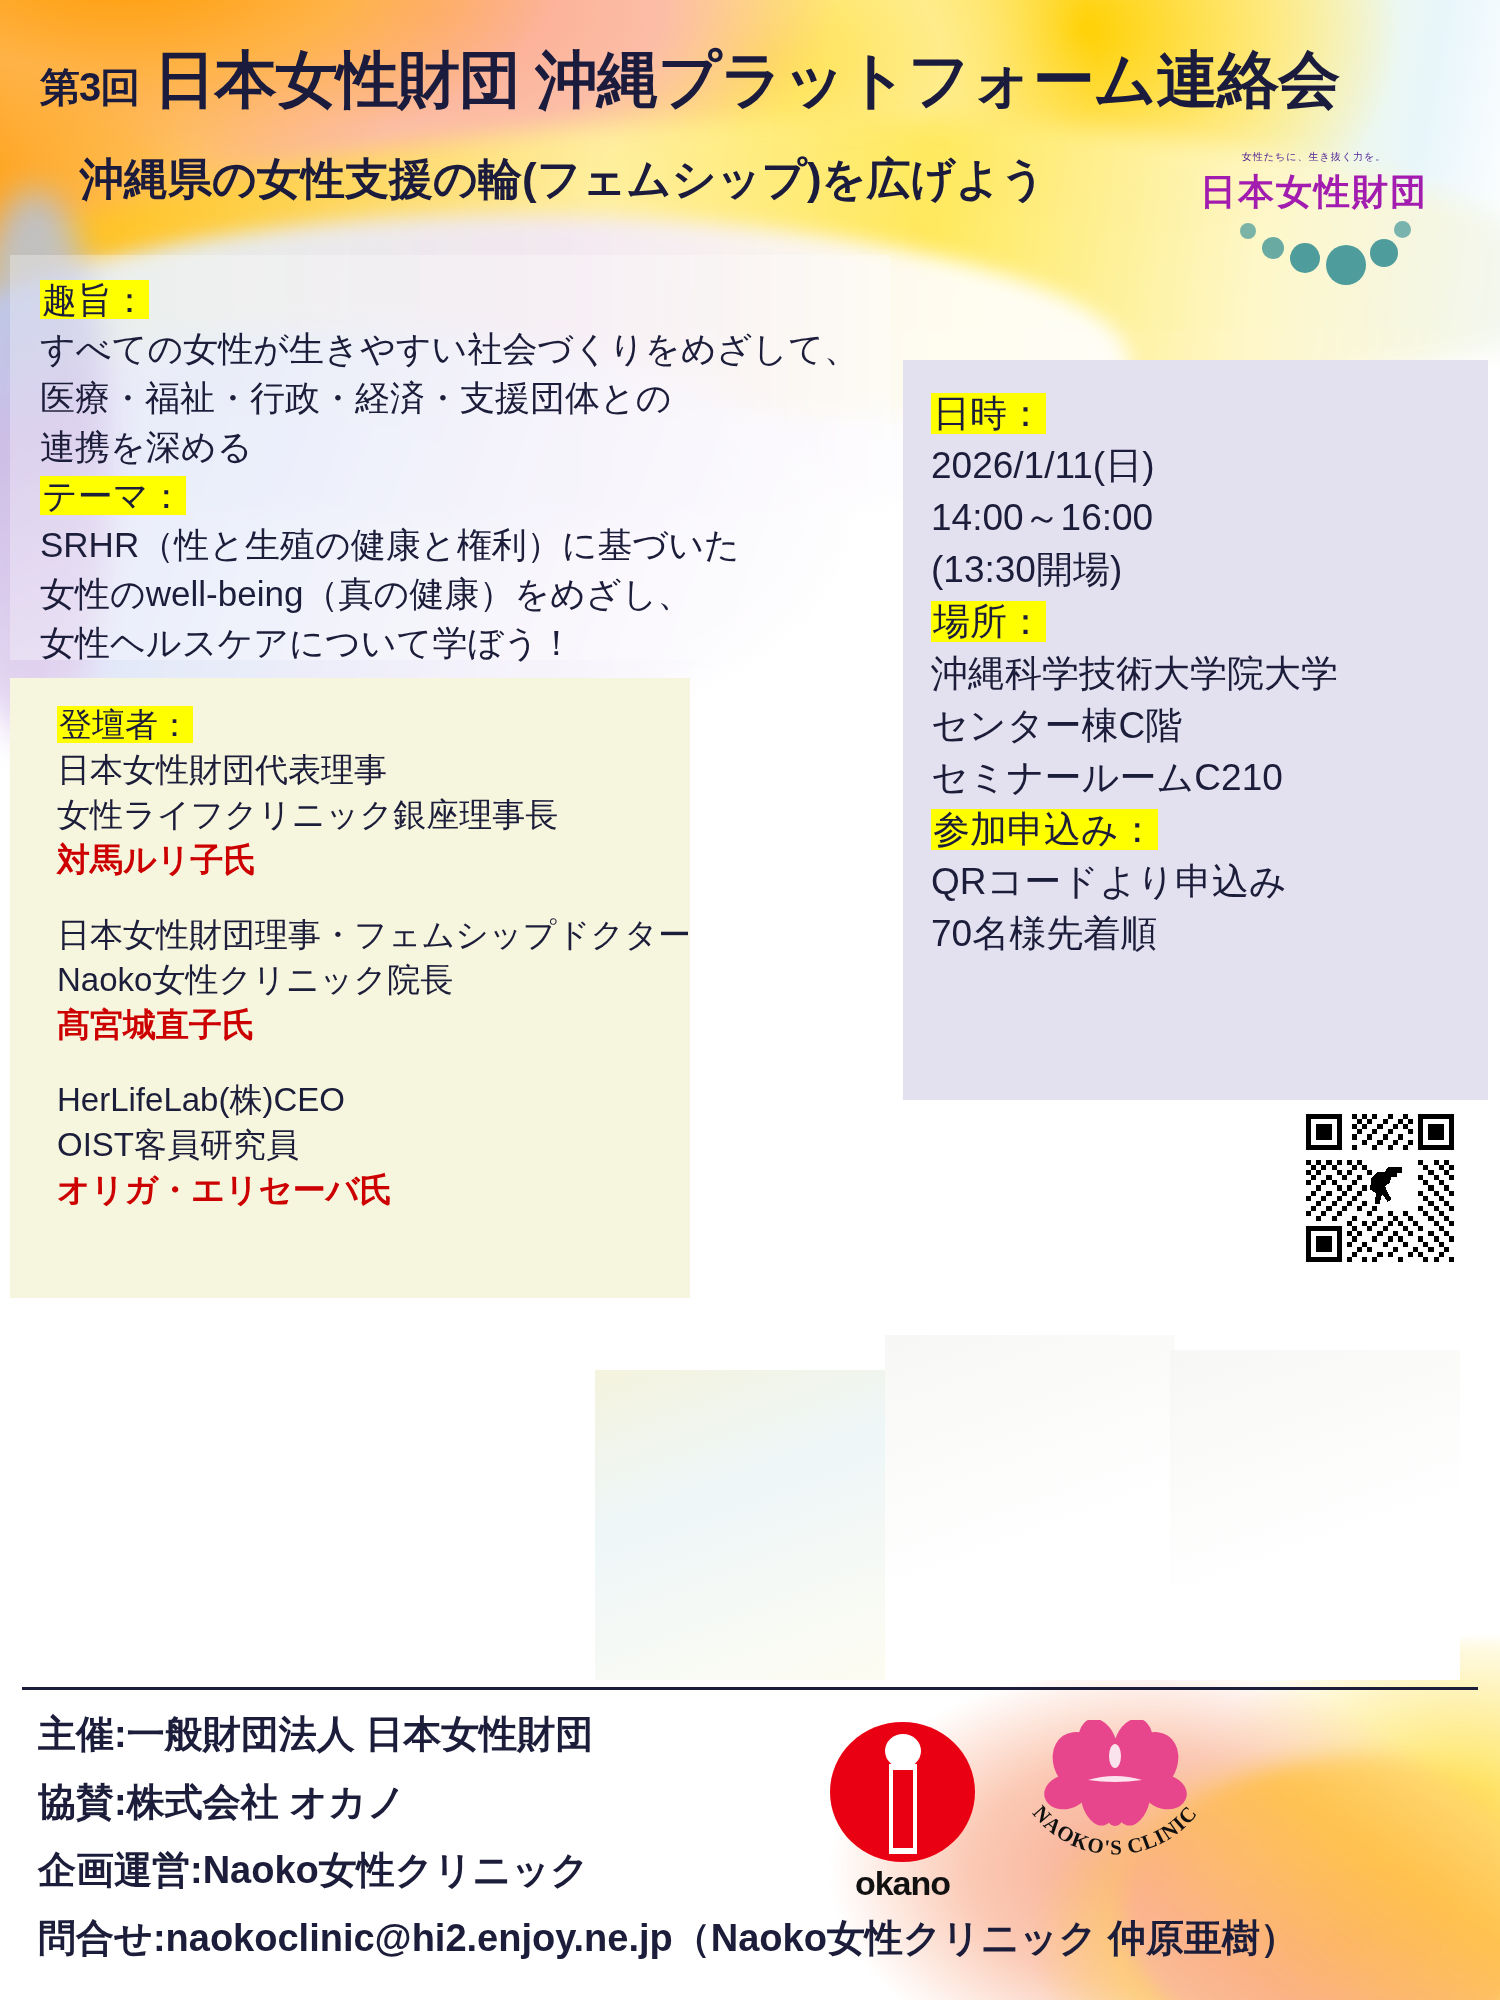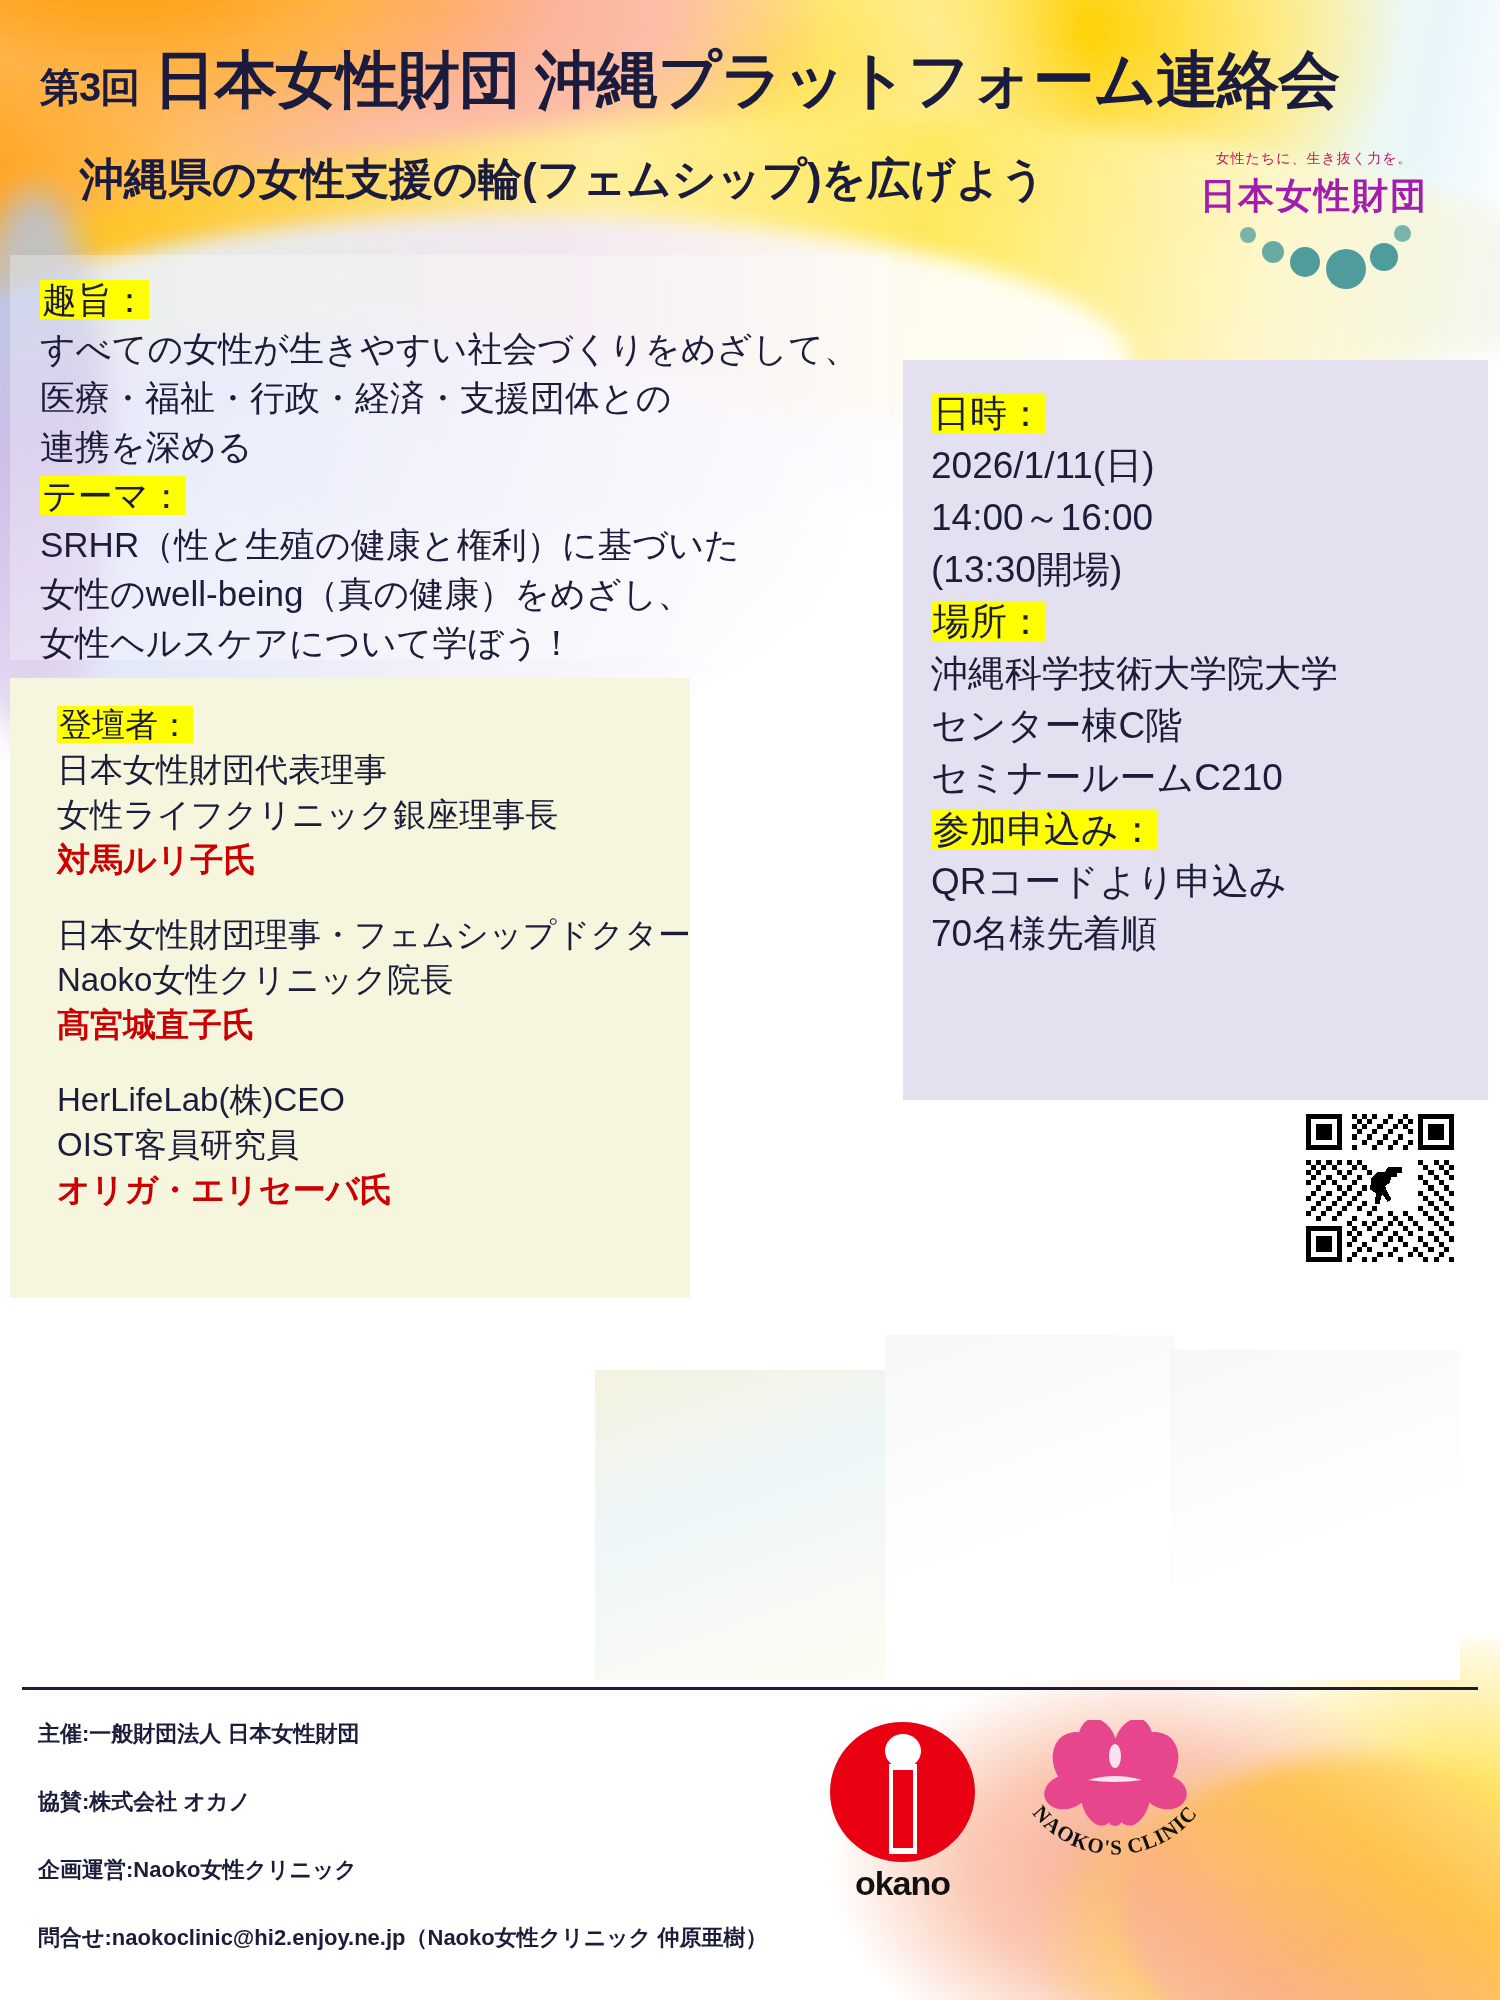--- a/index.html
+++ b/index.html
@@ -71,21 +71,21 @@
   }
   .title-main .kai{font-size:40px;}
   .title-main .big{font-size:62px;}
   .title-sub{
     position:absolute;left:80px;top:150px;
     font-size:44px;font-weight:bold;color:#1a1b3d;white-space:nowrap;
   }
 
   
   .jwf-logo{position:absolute;right:22px;top:150px;width:240px;text-align:center;}
-  .jwf-tag{font-size:14px;letter-spacing:1px;color:#be185d;white-space:nowrap;}
+  .jwf-tag{font-size:10px;letter-spacing:1px;color:#4c1d95;white-space:nowrap;}
   .jwf-name{font-size:36px;font-weight:bold;letter-spacing:2px;color:#a21caf;margin-top:4px;}
   .jwf-dots{position:relative;height:46px;margin-top:4px;}
   .jwf-dots i{position:absolute;display:block;border-radius:50%;background:#4f9c9c;}
   .d1{width:16px;height:16px;left:46px;top:2px;opacity:.75;}
   .d2{width:22px;height:22px;left:68px;top:16px;opacity:.85;}
   .d3{width:30px;height:30px;left:96px;top:22px;}
   .d4{width:40px;height:40px;left:132px;top:24px;}
   .d5{width:28px;height:28px;left:176px;top:18px;}
   .d6{width:17px;height:17px;left:200px;top:0px;opacity:.75;}
 
@@ -121,21 +121,21 @@
   .photos{position:absolute;left:595px;top:1325px;width:905px;height:355px;}
   .ph{position:absolute;bottom:0;overflow:hidden;}
   .p1{left:0;width:290px;height:310px;}
   .p2{left:290px;width:290px;height:345px;}
   .p3{left:575px;width:290px;height:330px;}
   .photo-bg1{position:absolute;inset:0;background:linear-gradient(160deg,#f4f3de 0%,#eef6f8 40%,#fdfcf2 100%);}
   .photo-bg2{position:absolute;inset:0;background:linear-gradient(160deg,#f7f7f5 0%,#ffffff 60%);}
 
   
   .foot-rule{position:absolute;left:22px;top:1687px;width:1456px;height:3px;background:#1c1d3a;}
-  .foot{position:absolute;left:38px;top:1700px;font-size:22px;line-height:68px;font-weight:bold;}
+  .foot{position:absolute;left:38px;top:1700px;font-size:38px;line-height:68px;font-weight:bold;}
   .foot .eml{font-weight:bold;text-align:center;}
 
   .okano{position:absolute;left:815px;top:1722px;width:175px;height:185px;text-align:center;}
   .okano-mark{position:relative;width:145px;height:140px;margin:0 auto;}
   .okano-circle{position:absolute;left:0;top:0;width:145px;height:140px;border-radius:50%;background:#ea0013;}
   .okano-bar{position:absolute;left:59px;top:42px;width:28px;height:90px;background:#fff;}
   .okano-dot{position:absolute;left:55px;top:12px;width:36px;height:34px;border-radius:50%;background:#fff;}
   .okano-bar2{position:absolute;left:63px;top:48px;width:20px;height:78px;background:#ea0013;}
   .okano-txt{font-size:34px;font-weight:bold;color:#111;letter-spacing:-1px;margin-top:2px;}
 

